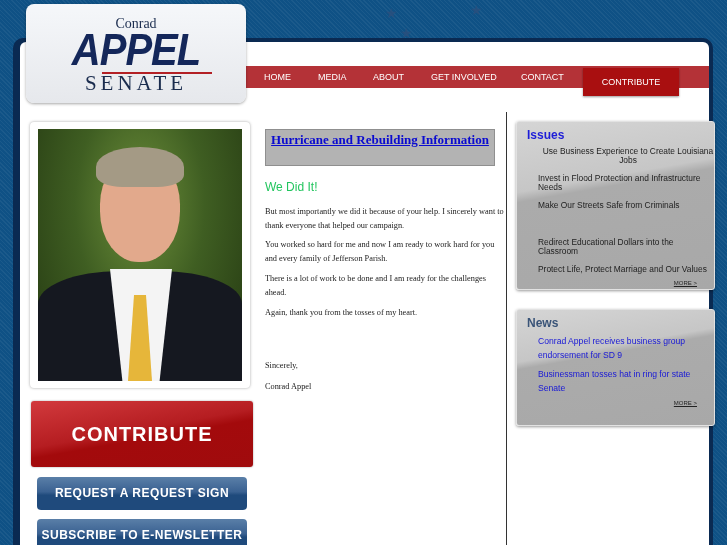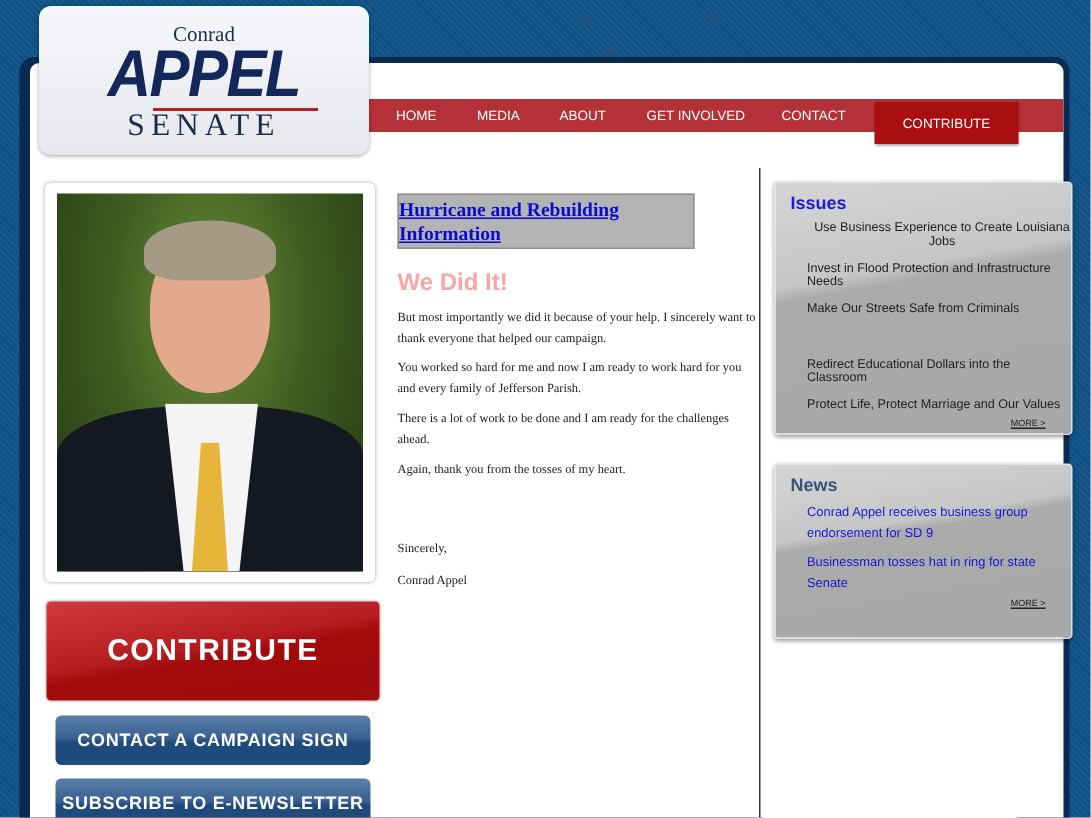--- a/index.html
+++ b/index.html
@@ -65,25 +65,25 @@
     text-align:center; line-height:66px; box-shadow:0 0 2px rgba(0,0,0,0.4);
   }
   .btn-blue {
     position:absolute; left:37px; width:210px; height:33px;
     background: linear-gradient(#5a7fa8 0%, #3a6191 45%, #1f4a7c 55%, #1f4a7c 100%);
     border-radius:4px; color:#fff; font-weight:bold; font-size:12px; letter-spacing:0.5px;
     text-align:center; line-height:33px;
   }
   
   .hurricane-box {
-    position:absolute; left:265px; top:129px; width:198px; height:37px;
-    background:#b3b3b3; border:1px solid #8f8f8f; text-align:left;
+    position:absolute; left:265px; top:129px; width:230px; height:37px;
+    background:#b3b3b3; border:1px solid #8f8f8f; text-align:center;
   }
   .hurricane-link { font-family:"Liberation Serif", serif; font-weight:bold; font-size:13px; color:#0a0ad0; text-decoration:underline; display:inline-block; margin-top:2px; }
-  .center-title { position:absolute; left:265px; top:180px; font-size:16px; font-weight:bold; color:#fca5a5; }
+  .center-title { position:absolute; left:265px; top:180px; font-size:12px; font-weight:normal; color:#22c55e; }
   .para { position:absolute; left:265px; width:240px; font-family:"Liberation Serif", serif; font-size:8.3px; line-height:13.5px; color:#222; }
   .divider { position:absolute; left:506px; top:112px; width:1px; height:433px; background:#333; }
   
   .side-panel {
     position:absolute; left:516px; width:199px;
     background: linear-gradient(170deg, #d5d5d5 0%, #c6c6c6 35%, #ababab 40%, #a8a8a8 100%);
     border:1px solid #e2e2e2; border-radius:3px; box-shadow:0 1px 3px rgba(0,0,0,0.4);
   }
   .panel-title { position:absolute; left:10px; font-weight:bold; font-size:12px; }
   .issue { position:absolute; left:21px; width:180px; font-size:8.4px; line-height:9px; color:#222; }
@@ -119,21 +119,21 @@
   <div class="photo">
     <div class="suit"></div>
     <div class="shirt"></div>
     <div class="tie"></div>
     <div class="face"></div>
     <div class="hair"></div>
   </div>
 </div>
 
 <a class="btn-contribute">CONTRIBUTE</a>
-<a class="btn-blue" style="top:477px;">CONTACT A CAMPAIGN SIGN</a>
+<a class="btn-blue" style="top:477px;">REQUEST A REQUEST SIGN</a>
 <a class="btn-blue" style="top:519px;">SUBSCRIBE TO E-NEWSLETTER</a>
 
 <div class="hurricane-box">
   <a class="hurricane-link">Hurricane and Rebuilding Information</a>
 </div>
 <div class="center-title">We Did It!</div>
 <p class="para" style="top:205px;">But most importantly we did it because of your help. I sincerely want to thank everyone that helped our campaign.</p>
 <p class="para" style="top:238px;">You worked so hard for me and now I am ready to work hard for you and every family of Jefferson Parish.</p>
 <p class="para" style="top:272px;">There is a lot of work to be done and I am ready for the challenges ahead.</p>
 <p class="para" style="top:306px;">Again, thank you from the tosses of my heart.</p>

